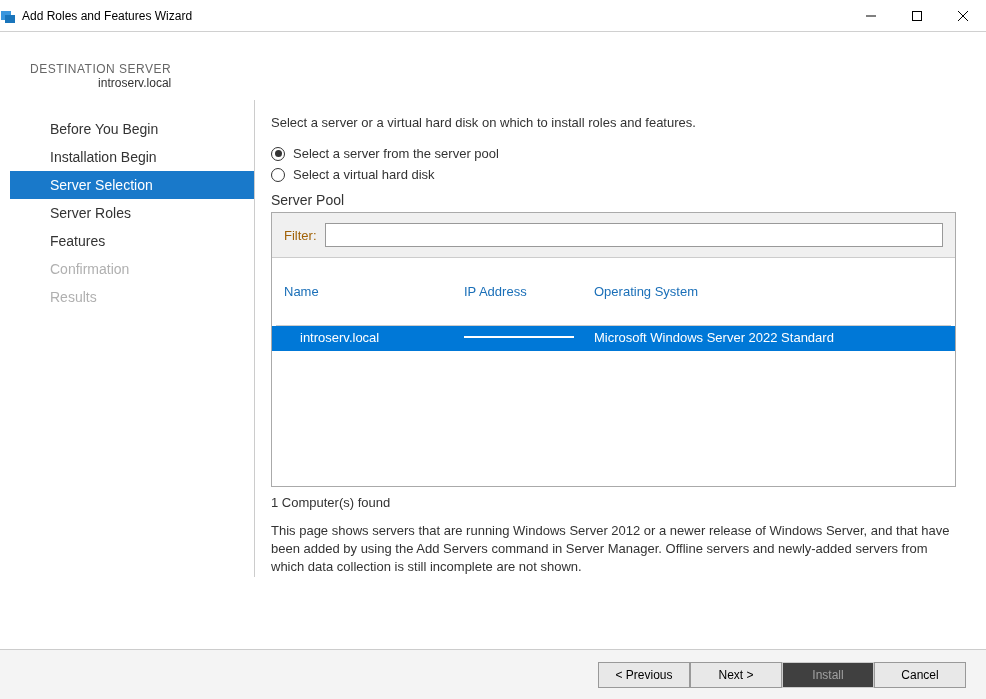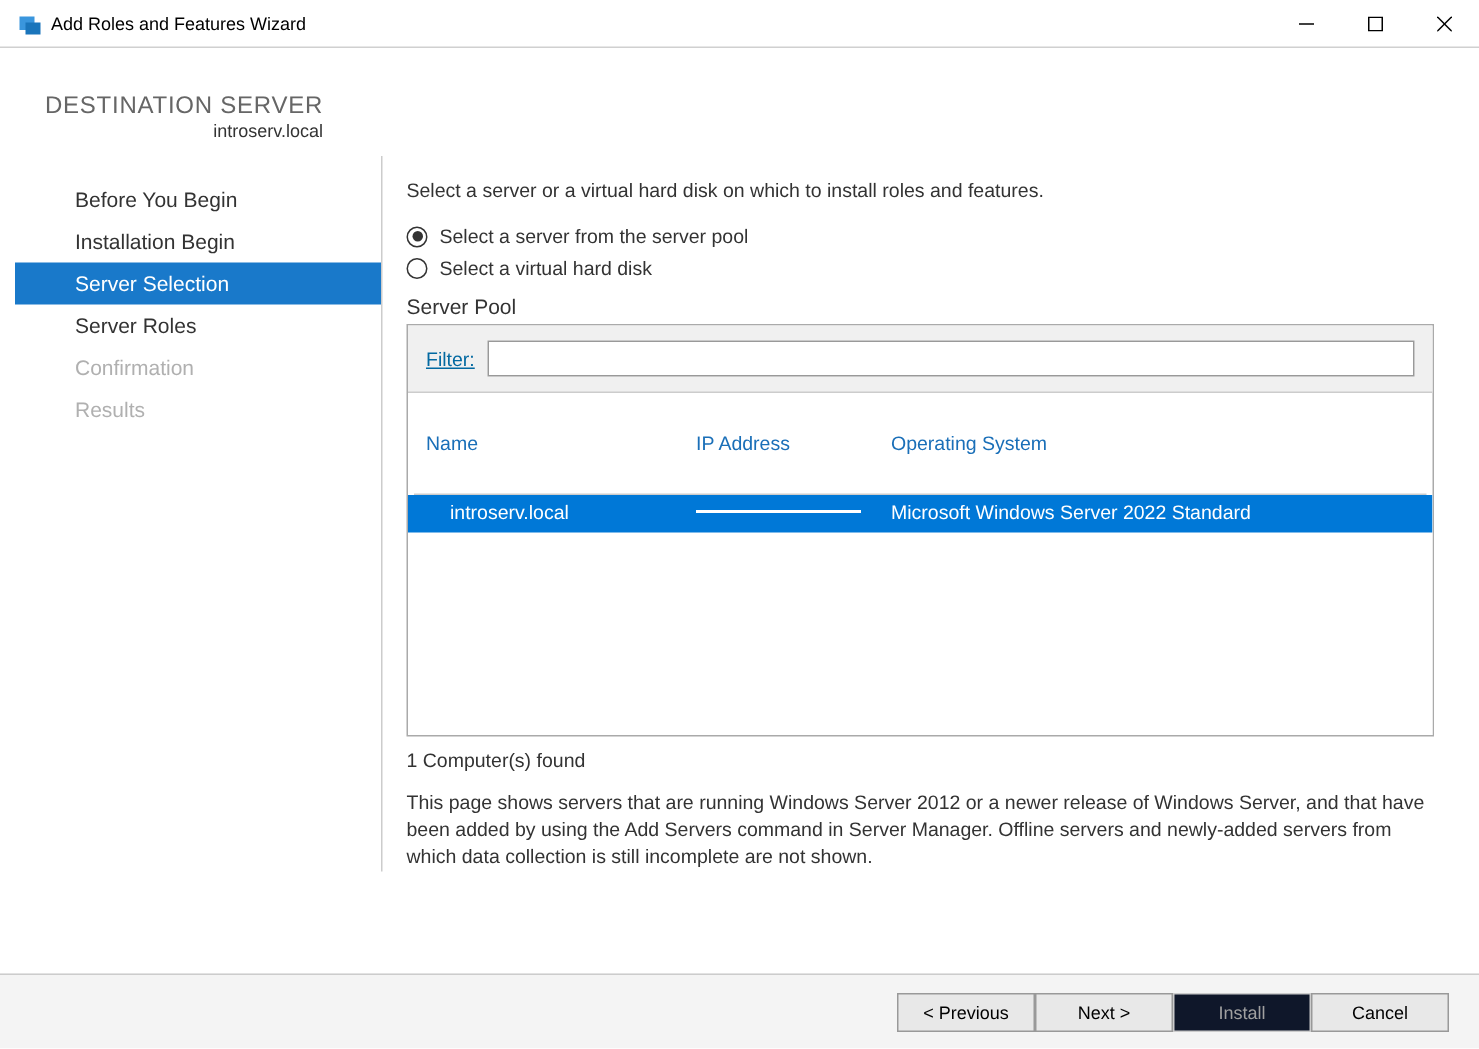--- a/index.html
+++ b/index.html
@@ -1,67 +1,67 @@
 <!DOCTYPE html>
 <html><head>
 <meta charset="utf-8">
 <style>
 * { box-sizing: border-box; margin: 0; padding: 0; font-family: "Segoe UI", Tahoma, sans-serif; }
 body { width: 986px; height: 699px; background: #fff; overflow: hidden; position: relative; }
 
-.titlebar { height: 32px; display: flex; align-items: center; border-bottom: 1px solid #d0d0d0; padding-left: 12px; }
+.titlebar { height: 32px; display: flex; align-items: center; border-bottom: 1px solid #d0d0d0; padding-left: 0; }
 .title-icon { width: 16px; height: 16px; margin-right: 6px; display: inline-flex; align-items: center; justify-content: center; }
 .titlebar-text { font-size: 12px; color: #000; }
 .win-controls { margin-left: auto; display: flex; }
 .win-btn { width: 46px; height: 32px; display: flex; align-items: center; justify-content: center; background: transparent; border: none; cursor: pointer; }
 
 .header-area { padding: 30px 30px 10px 30px; display: flex; justify-content: space-between; align-items: flex-start; }
 .page-title { font-size: 28px; font-weight: 300; color: #1a75bb; }
 .dest-box { text-align: right; font-size: 11px; color: #555; }
-.dest-label { font-size: 16px; letter-spacing: 0.5px; color: #666; }
+.dest-label { font-size: 12px; letter-spacing: 0.5px; color: #666; }
 .dest-name { font-size: 12px; color: #333; }
 
 .main-area { display: flex; padding: 0 0 0 0; }
 .nav-col { width: 245px; padding: 15px 0 0 0; border-right: 1px solid #ccc; margin-left: 10px; }
 .nav-item { padding: 6px 0 6px 40px; font-size: 14px; color: #333; cursor: pointer; }
 .nav-item.active { background: #1979ca; color: #fff; }
 .nav-item.disabled { color: #b0b0b0; cursor: default; }
 
 .content-col { flex: 1; padding: 15px 30px 0 16px; }
 .instruction { font-size: 13px; color: #333; margin-bottom: 16px; }
 .radio-row { display: flex; align-items: center; margin-bottom: 6px; }
 .radio-outer { width: 14px; height: 14px; border: 1px solid #333; border-radius: 50%; display: inline-flex; align-items: center; justify-content: center; margin-right: 8px; }
 .radio-inner { width: 7px; height: 7px; background: #333; border-radius: 50%; }
 .radio-label { font-size: 13px; color: #333; }
 
 .pool-label { font-size: 14px; color: #333; margin-top: 10px; margin-bottom: 4px; }
 .pool-box { border: 1px solid #aaa; }
 .filter-bar { background: #f0f0f0; padding: 10px 12px; display: flex; align-items: center; gap: 8px; border-bottom: 1px solid #ccc; }
-.filter-label { font-size: 13px; color: #0369a1; text-decoration: underline; }
+.filter-label { font-size: 13px; color: #a16207; }
 .filter-input { flex: 1; height: 24px; border: 1px solid #999; padding: 0 6px; font-size: 13px; background: #fff; }
 
 .grid-head { display: flex; padding: 26px 12px; font-size: 13px; color: #1a6fb8; }
 .col-name { width: 180px; }
 .col-ip { width: 130px; }
 .col-os { flex: 1; }
 .grid-rule { height: 1px; background: #ccc; margin: 0 4px; }
 .grid-body { height: 160px; overflow: auto; background: #fff; }
 .grid-row { display: flex; padding: 4px 12px 4px 28px; font-size: 13px; }
 .grid-row.selected { background: #0078d7; color: #fff; }
 .grid-row .col-name { width: 164px; }
 .grid-row .col-ip { width: 130px; position: relative; }
 .ip-redact { display: inline-block; width: 110px; height: 14px; position: relative; }
 .ip-redact::after { content: ""; position: absolute; left: 0; right: 0; top: 6px; height: 2px; background: #fff; }
 
 .found-text { font-size: 13px; color: #333; margin-top: 8px; }
 .desc-text { font-size: 13px; color: #333; margin-top: 12px; line-height: 1.4; }
 
 .footer { position: absolute; bottom: 0; left: 0; right: 0; height: 50px; border-top: 1px solid #ccc; background: #f4f4f4; display: flex; align-items: center; justify-content: flex-end; padding-right: 20px; gap: 0; }
 .btn { min-width: 92px; height: 26px; border: 1px solid #999; background: #e8e8e8; font-size: 12px; cursor: pointer; padding: 0 14px; }
-.btn:disabled { color: #a0a0a0; background: #0f172a; cursor: default; border-color: #ccc; text-align: center; }
+.btn:disabled { color: #a0a0a0; background: #404040; cursor: default; border-color: #ccc; text-align: center; }
 </style>
 </head>
 <body>
 
 <div class="titlebar">
   <span class="title-icon">
     <svg width="16" height="16" viewBox="0 0 16 16">
         <rect x="1" y="3" width="10" height="9" fill="#3a96dd"></rect>
         <rect x="5" y="7" width="10" height="8" fill="#1a75bb"></rect>
       </svg>
@@ -93,20 +93,21 @@
     <div class="dest-name">introserv.local</div>
   </div>
 </div>
 
 <div class="main-area">
   <div class="nav-col">
     <div class="nav-item">Before You Begin</div>
     <div class="nav-item">Installation Begin</div>
     <div class="nav-item active">Server Selection</div>
     <div class="nav-item">Server Roles</div>
+    <div class="nav-item">Features</div>
     <div class="nav-item disabled">Confirmation</div>
     <div class="nav-item disabled">Results</div>
   </div>
 
   <div class="content-col">
     <div class="instruction">Select a server or a virtual hard disk on which to install roles and features.</div>
 
     <div class="radio-row">
       <span class="radio-outer">
           <span class="radio-inner"></span>

